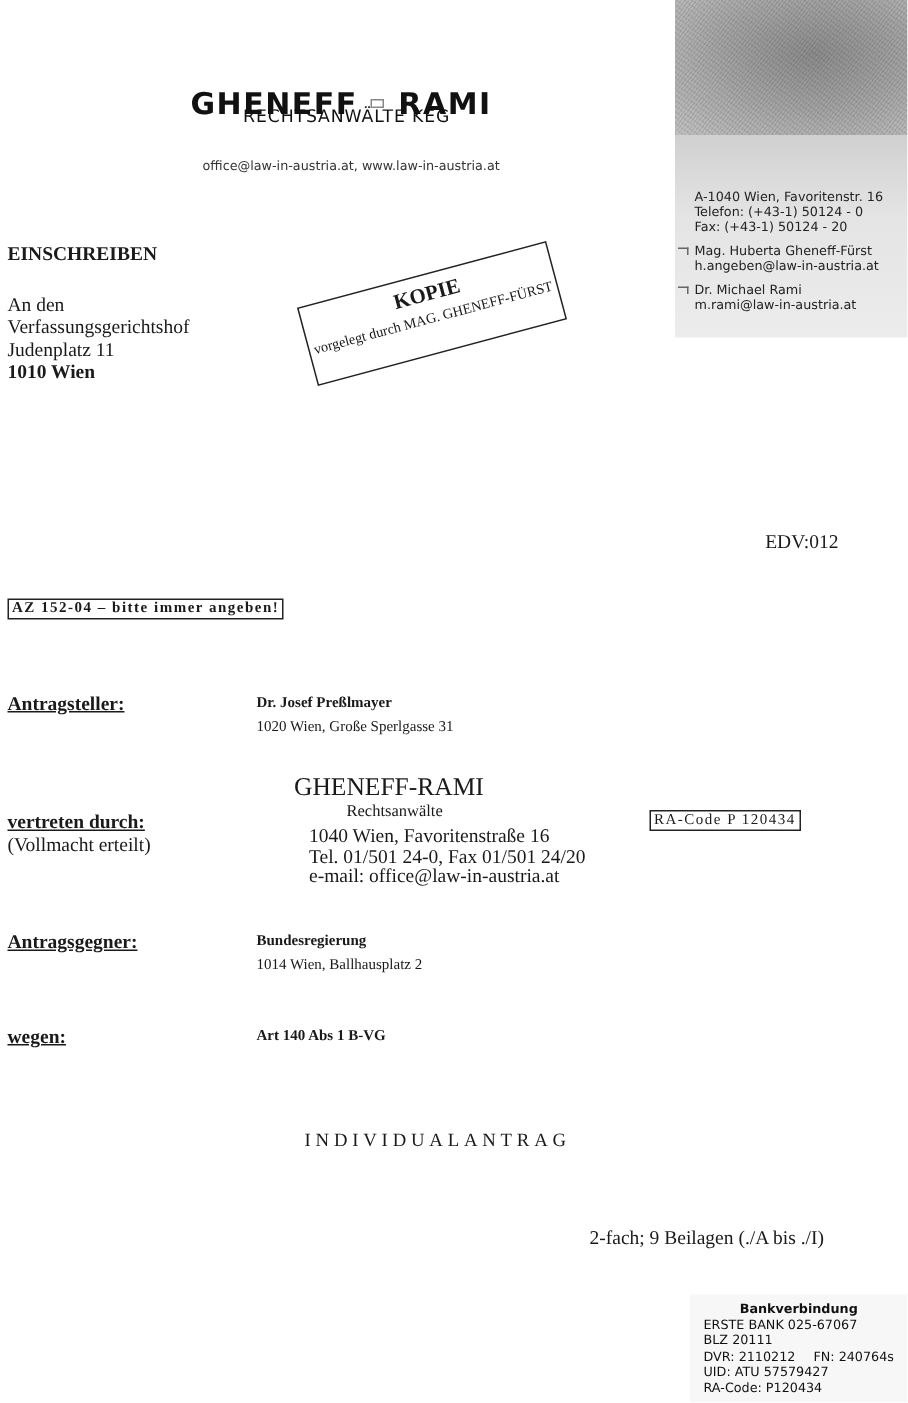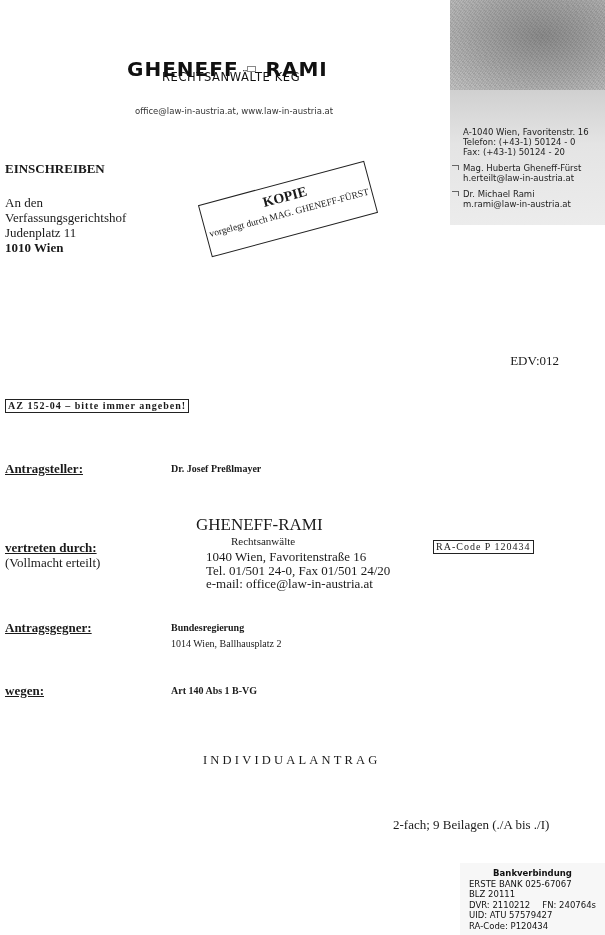--- a/index.html
+++ b/index.html
@@ -88,21 +88,21 @@
 <div class="abs logo-contact">office@law-in-austria.at, www.law-in-austria.at</div>
 
 <div class="abs firm-block">
   <div>A-1040 Wien, Favoritenstr. 16</div>
   <div>Telefon: (+43-1) 50124 - 0</div>
   <div>Fax: (+43-1) 50124 - 20</div>
   <div class="gap"></div>
   <div class="partner">
     <span class="partner-icon"></span>
     <div>Mag. Huberta Gheneff-Fürst</div>
-    <div>h.erteilt@law-in-austria.at</div>
+    <div>h.angeben@law-in-austria.at</div>
   </div>
   <div class="gap"></div>
   <div class="partner">
     <span class="partner-icon"></span>
     <div>Dr. Michael Rami</div>
     <div>m.rami@law-in-austria.at</div>
   </div>
 </div>
 
 <div class="abs einschreiben">EINSCHREIBEN</div>
@@ -120,20 +120,21 @@
 
 <div class="abs ref">
   <div>EDV:012</div>
 </div>
 
 <div class="abs az-box">AZ 152-04 – bitte immer angeben!</div>
 
 <div class="abs label lbl-antragsteller">Antragsteller:</div>
 <div class="abs val val-antragsteller">
   <div class="bold">Dr. Josef Preßlmayer</div>
+  <div>1020 Wien, Große Sperlgasse 31</div>
 </div>
 
 <div class="abs label lbl-vertreten">vertreten durch:</div>
 <div class="abs lbl-vollmacht">(Vollmacht erteilt)</div>
 <div class="abs rep-name">GHENEFF-RAMI</div>
 <div class="abs rep-sub">Rechtsanwälte</div>
 <div class="abs rep-addr">
   <div>1040 Wien, Favoritenstraße 16</div>
   <div>Tel. 01/501 24-0, Fax 01/501 24/20</div>
   <div>e-mail: office@law-in-austria.at</div>

